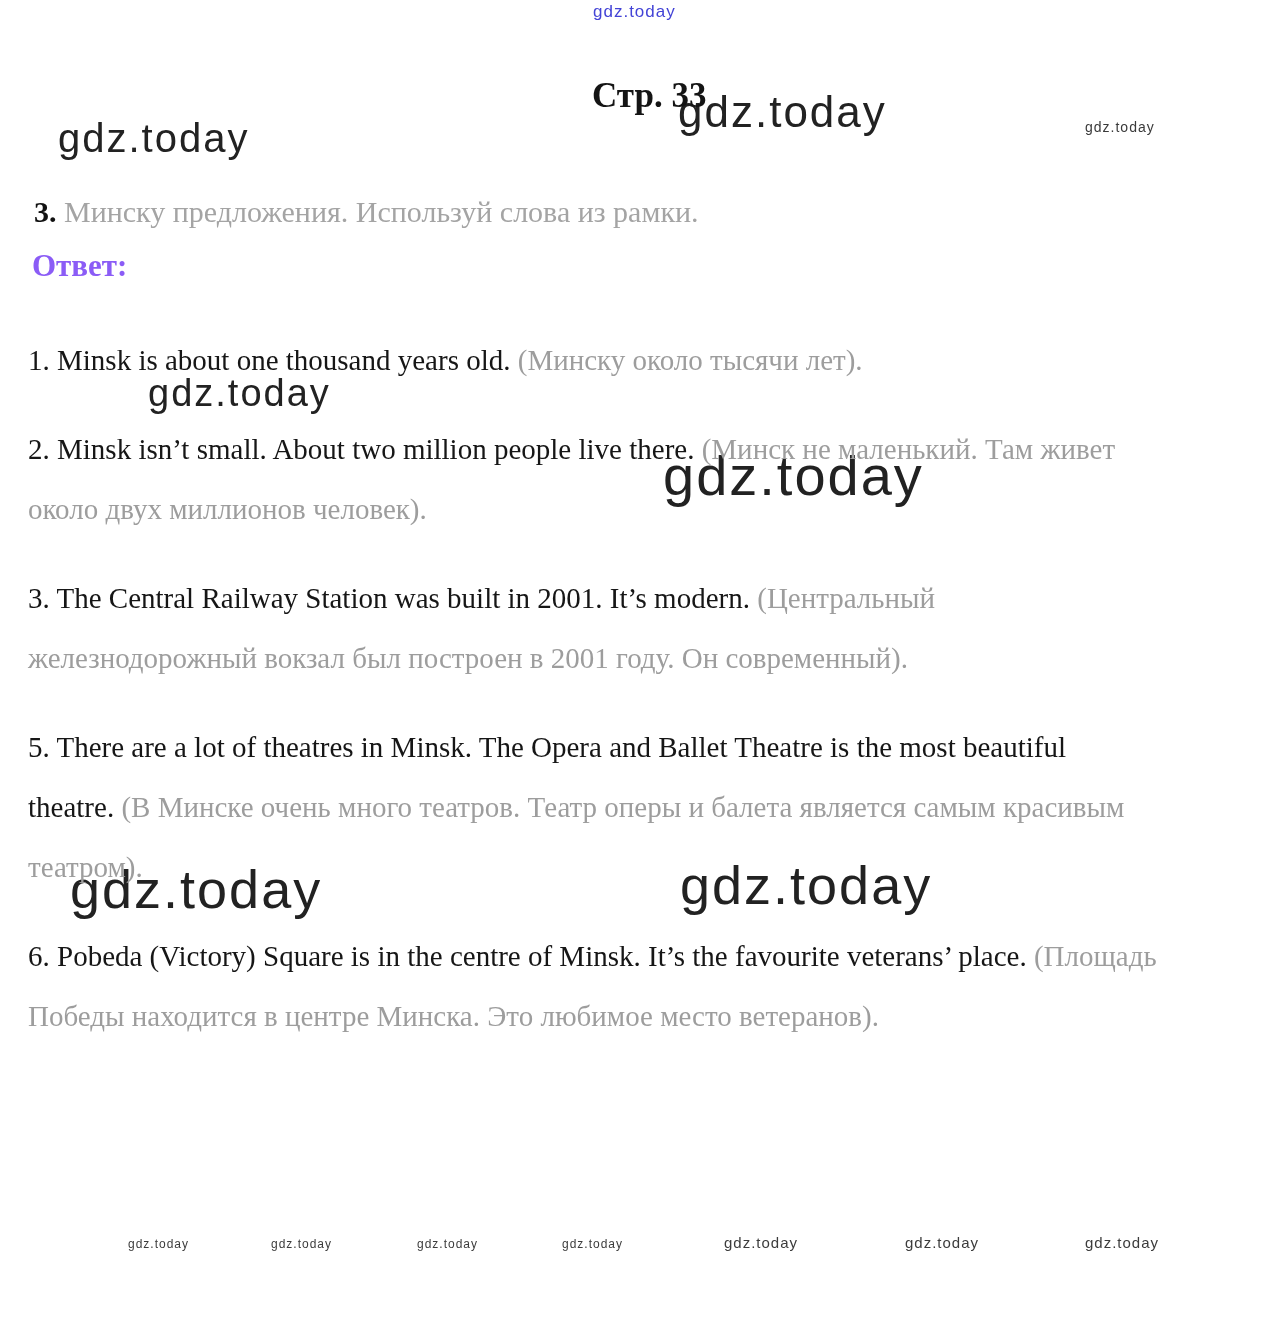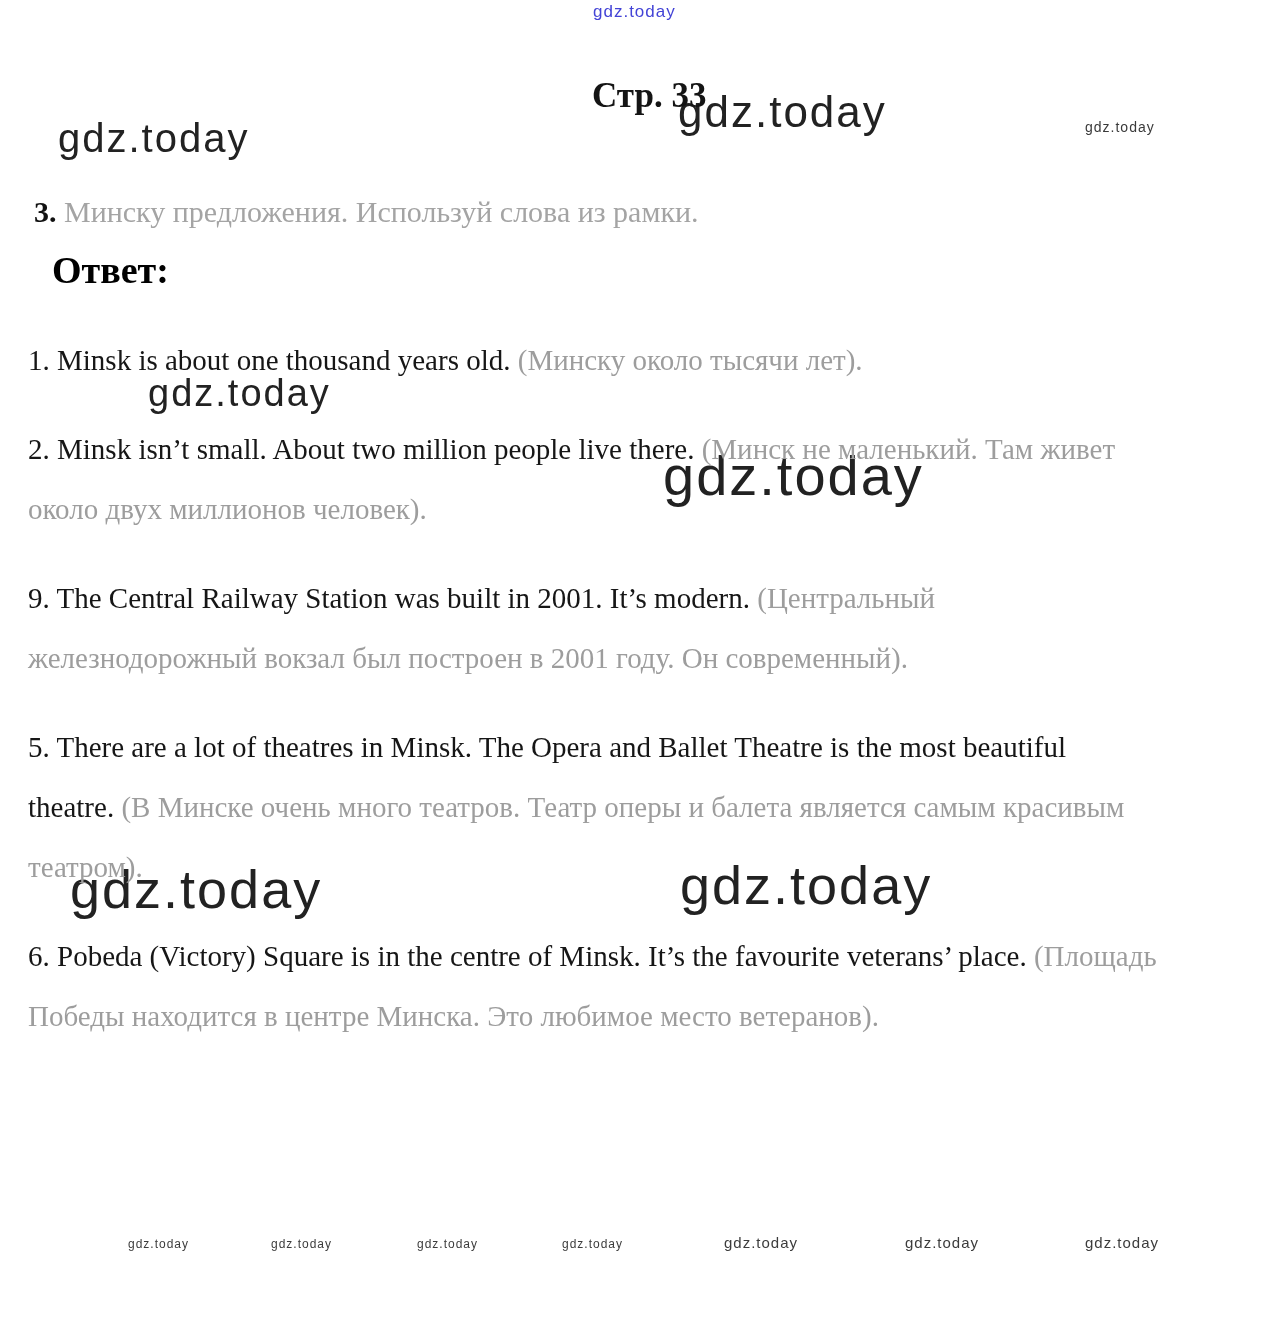--- a/index.html
+++ b/index.html
@@ -39,22 +39,22 @@
   .page-title{
     position:absolute;left:592px;top:76px;
     font-size:35px;font-weight:bold;color:#141414;
   }
   .task-line{
     position:absolute;left:34px;top:165px;width:1150px;
     font-size:30px;color:#a4a4a4;
   }
   .task-line b{color:#111111;font-weight:bold;}
   .answer-label{
-    position:absolute;left:52px;top:248px;
-    font-size:38px;font-weight:bold;color:#000000;
+    position:absolute;left:32px;top:248px;
+    font-size:31px;font-weight:bold;color:#8b5cf6;
   }
 
   
   .answers{
     position:absolute;left:28px;top:330px;width:1130px;
     font-size:29px;line-height:60px;color:#161616;
   }
   .answers p{margin:0 0 29px 0;padding:0;}
   .answers .ru{color:#9d9d9d;}
 </style>
@@ -79,16 +79,16 @@
 
 <div class="page-title">Стр. 33</div>
 
 <p class="task-line"><b>3.</b><span> Минску предложения. Используй слова из рамки.</span></p>
 
 <div class="answer-label">Ответ:</div>
 
 <div class="answers">
   <p><span class="en">1. Minsk is about one thousand years old.</span><span class="ru"> (Минску около тысячи лет).</span></p>
   <p><span class="en">2. Minsk isn’t small. About two million people live there.</span><span class="ru"> (Минск не маленький. Там живет около двух миллионов человек).</span></p>
-  <p><span class="en">9. The Central Railway Station was built in 2001. It’s modern.</span><span class="ru"> (Центральный железнодорожный вокзал был построен в 2001 году. Он современный).</span></p>
+  <p><span class="en">3. The Central Railway Station was built in 2001. It’s modern.</span><span class="ru"> (Центральный железнодорожный вокзал был построен в 2001 году. Он современный).</span></p>
   <p><span class="en">5. There are a lot of theatres in Minsk. The Opera and Ballet Theatre is the most beautiful theatre.</span><span class="ru"> (В Минске очень много театров. Театр оперы и балета является самым красивым театром).</span></p>
   <p><span class="en">6. Pobeda (Victory) Square is in the centre of Minsk. It’s the favourite veterans’ place.</span><span class="ru"> (Площадь Победы находится в центре Минска. Это любимое место ветеранов).</span></p>
 </div>
 
 </body></html>

